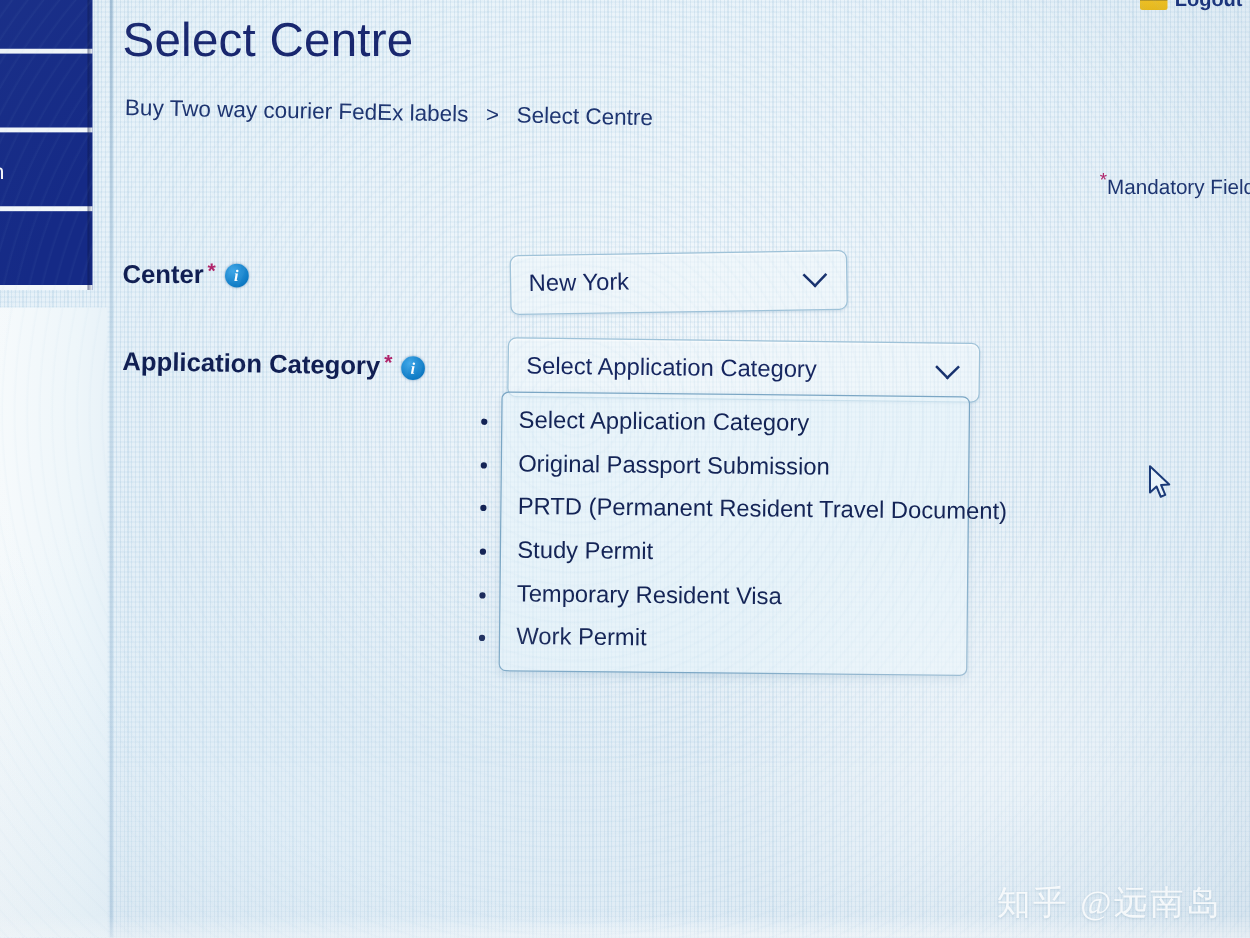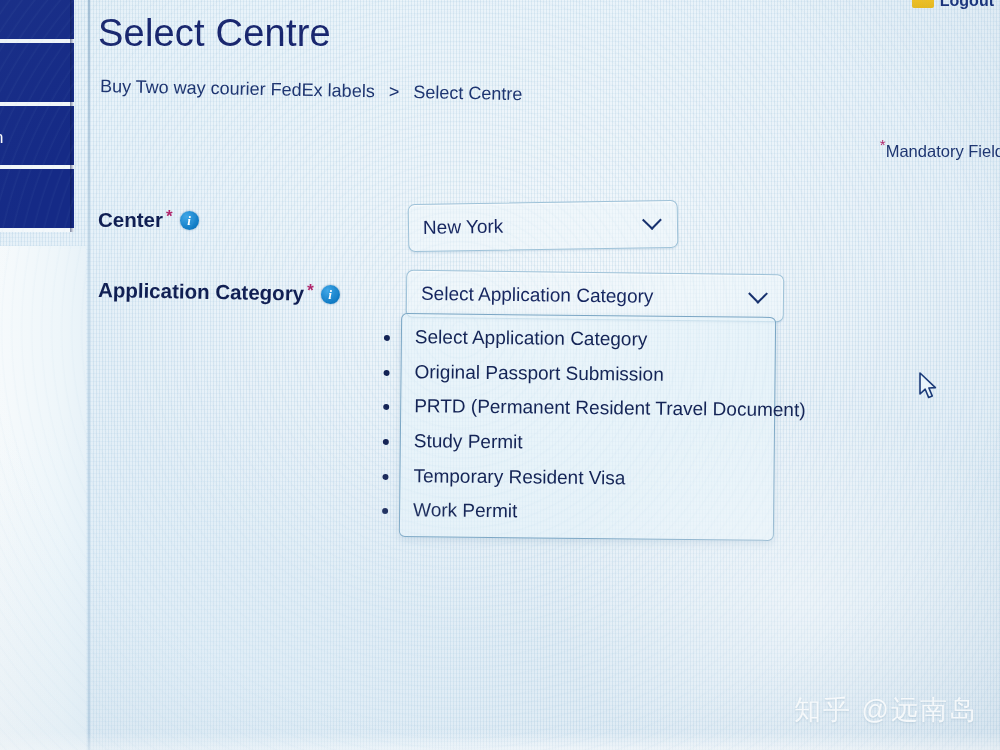--- a/index.html
+++ b/index.html
@@ -211,27 +211,27 @@
   #cursor {
     position: absolute;
     left: 918px; top: 372px;
     z-index: 70;
     pointer-events: none;
   }
 
   
   #watermark {
     position: absolute;
-    right: 22px; bottom: 22px;
+    right: 22px; bottom: 10px;
     font-size: 27px;
     color: rgba(255,255,255,0.82);
     letter-spacing: 2px;
     text-shadow: 0 1px 2px rgba(150,180,200,0.45);
     z-index: 65;
-    font-family: Liberation Sans, sans-serif;
+    font-family: Liberation Serif, serif;
     white-space: nowrap;
   }
 
   
   #bottom-band {
     position: absolute; left: 0; right: 0; bottom: 0; height: 18px;
     background: linear-gradient(180deg, rgba(255,255,255,0) 0%, rgba(255,255,255,0.55) 100%);
     z-index: 58; pointer-events: none;
   }
   

